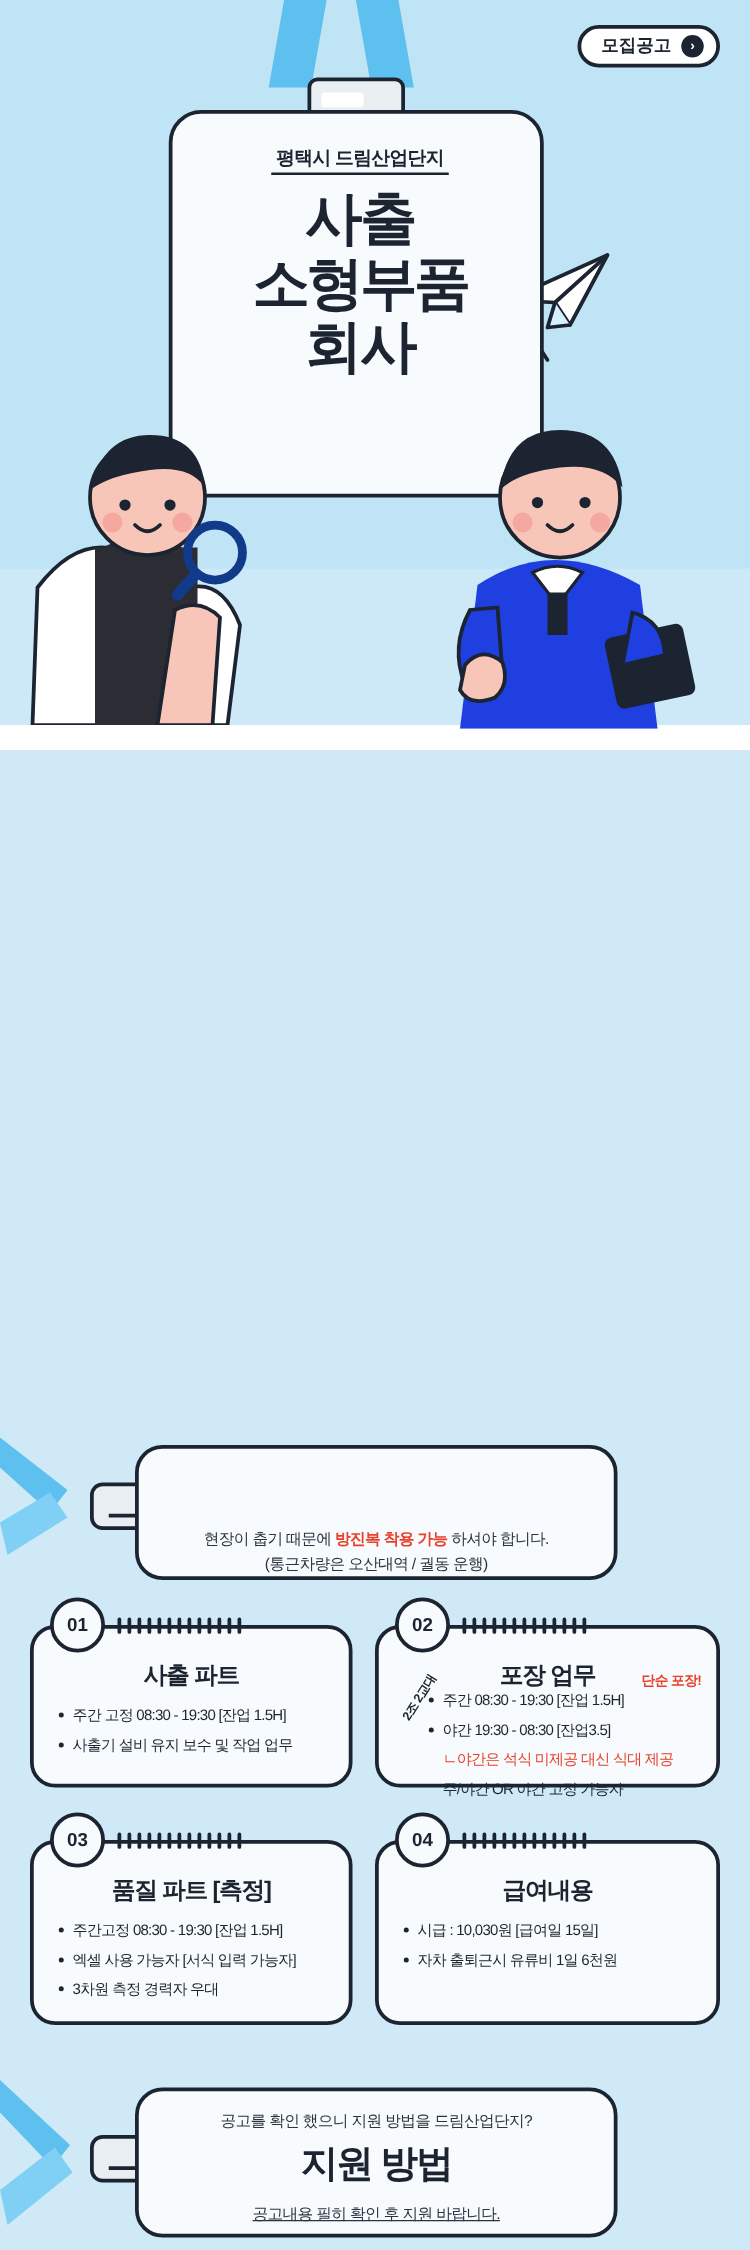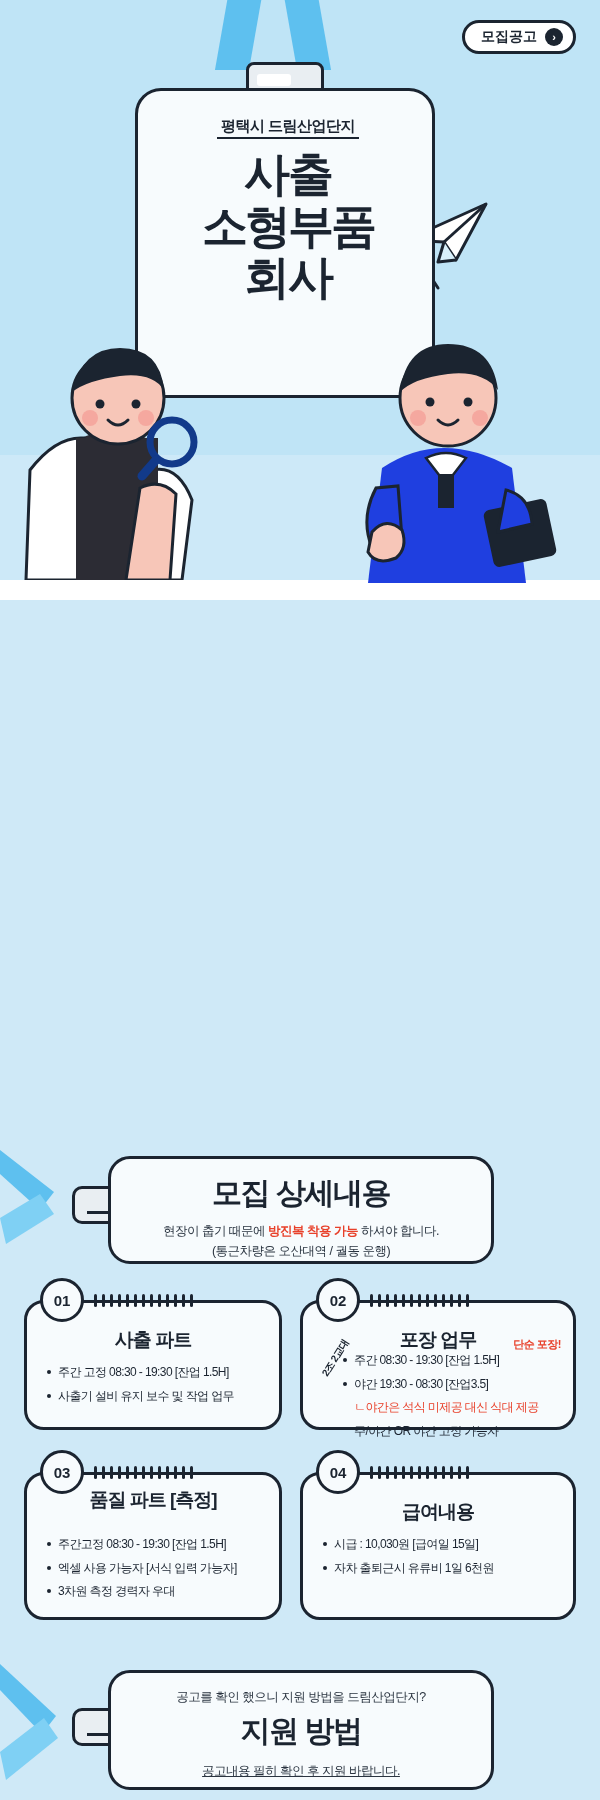--- a/index.html
+++ b/index.html
@@ -356,23 +356,20 @@
 
   <div class="sec">
 
     <svg style="position:absolute;left:0;top:548px;width:100px;height:120px" viewBox="0 0 100 120">
       <path d="M0 2 L54 44 L40 62 L0 26 Z" fill="#5ec0ef"></path>
       <path d="M0 70 L40 46 L54 66 L6 96 Z" fill="#7fd0f4"></path>
     </svg>
 
     <div class="hdr-tab" style="left:72px; top:586px;"></div>
     <div class="hdr-card" style="left:108px; top:556px; width:386px; height:108px;">
-      <div style="position:absolute; left:0; top:14px; width:100%; text-align:center;">
-        <span class="hl">모집 상세내용</span>
-      </div>
       <div class="hdr-sub" style="position:absolute; left:0; top:82px; width:100%;">(통근차량은 오산대역 / 궐동 운행)</div>
       <div class="hdr-sub" style="position:absolute; left:0; top:62px; width:100%;">
         <span>현장이 춥기 때문에 </span><span class="red">방진복 착용 가능</span><span> 하셔야 합니다.</span>
       </div>
     </div>
 
     <div class="ncard" style="left:24px; top:700px; width:258px; height:130px;">
       <div class="ncard-title" style="top:24px;">사출 파트</div>
       <ul style="top:60px;">
         <li>주간 고정 08:30 - 19:30 [잔업 1.5H]</li>
@@ -418,21 +415,21 @@
         <i></i>
         <i></i>
         <i></i>
         <i></i>
         <i></i>
         <i></i>
         <i></i>
     </div>
 
     <div class="ncard" style="left:24px; top:872px; width:258px; height:148px;">
-      <div class="ncard-title" style="top:12px;">품질 파트 [측정]</div>
+      <div class="ncard-title" style="top:24px;">품질 파트 [측정]</div>
       <ul style="top:60px;">
         <li>주간고정 08:30 - 19:30 [잔업 1.5H]</li>
         <li>엑셀 사용 가능자 [서식 입력 가능자]</li>
         <li>3차원 측정 경력자 우대</li>
       </ul>
     </div>
     <div class="ncircle" style="left:40px; top:850px;">03</div>
     <div class="stitch" style="left:94px; top:865px;">
       <i></i>
         <i></i>

